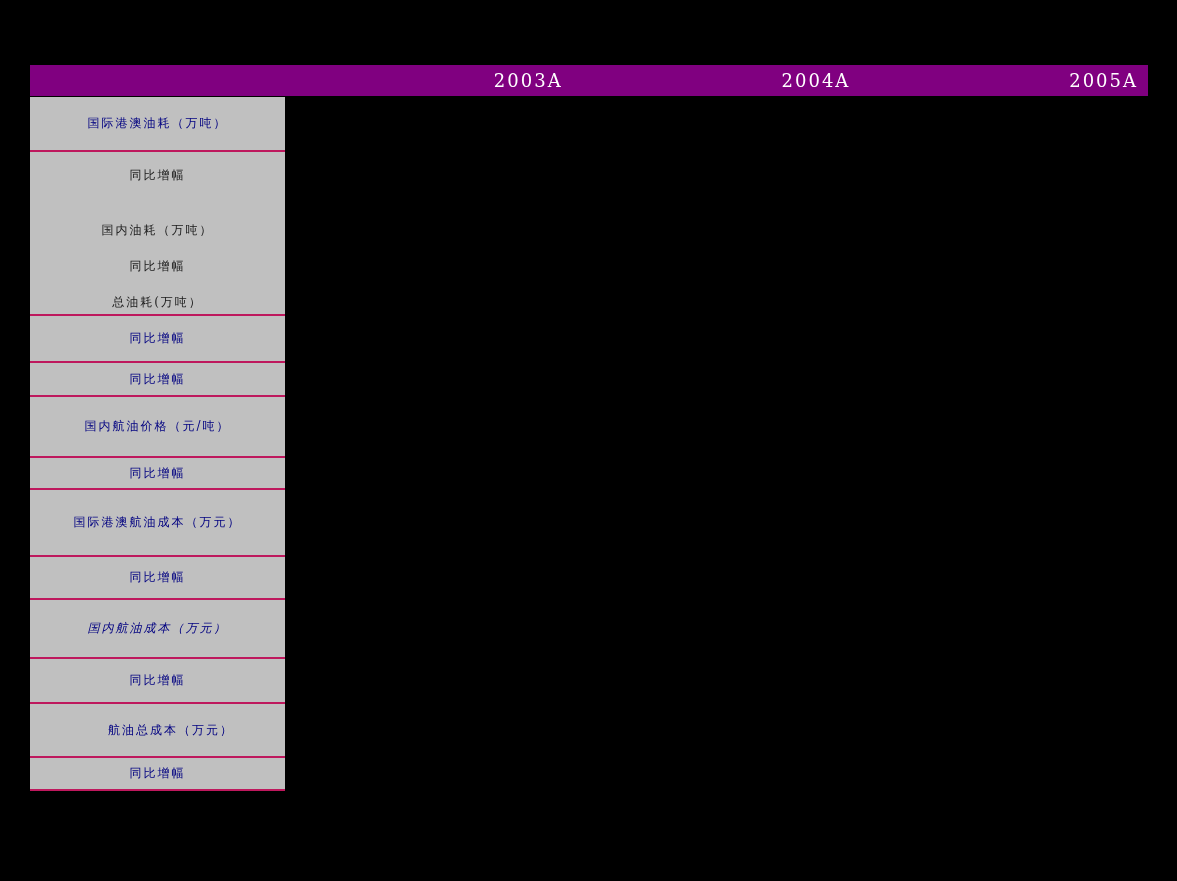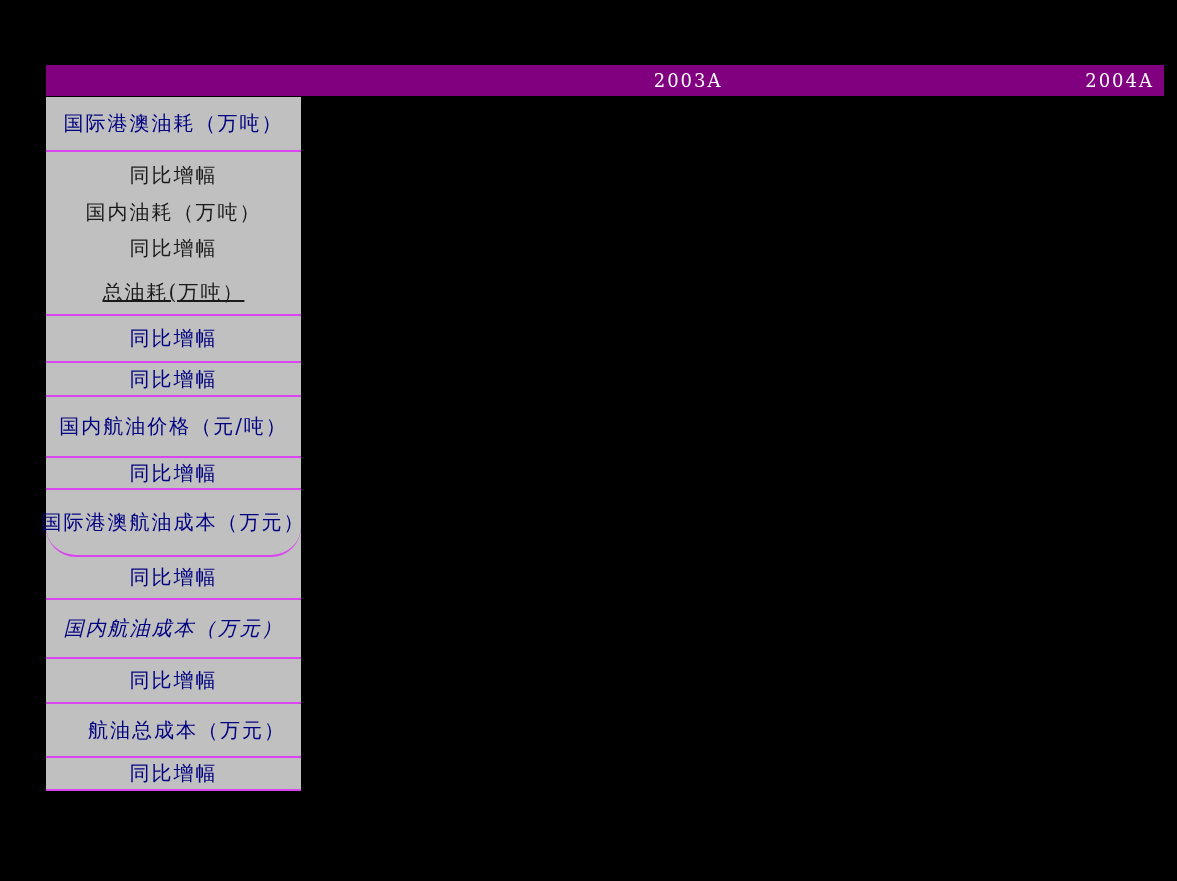--- a/index.html
+++ b/index.html
@@ -9,21 +9,21 @@
   }
   body {
     width: 1177px;
     height: 881px;
     overflow: hidden;
     position: relative;
     font-family: "DejaVu Serif", "Liberation Serif", serif;
   }
   .stage {
     position: absolute;
-    left: 16px; top: 0;
+    left: 0; top: 0;
     width: 1030px; height: 881px;
   }
 
   
   .header-bar {
     position: absolute;
     left: 30px;
     top: 65px;
     width: 1118px;
     height: 31px;
@@ -50,61 +50,62 @@
   
   .row-col {
     position: absolute;
     left: 30px;
     top: 97px;
     width: 255px;
     background: #c0c0c0;
   }
   .rc {
     box-sizing: border-box;
-    border-bottom: 2px solid #d946ef;
+    border-bottom: 2px solid #be185d;
     display: flex;
     align-items: center;
     justify-content: center;
     text-align: center;
-    font-size: 20px;
+    font-size: 12px;
     letter-spacing: 2px;
     white-space: nowrap;
   }
   .rc.primary { color: #000080; }
   .rc.secondary { color: #1a1a1a; }
 
   .r0  { height: 55px; }
   .r1  { height: 164px; flex-direction: column; justify-content: flex-start; padding-top: 10px; }
   .r2  { height: 47px; }
   .r3  { height: 47px; }
   .r4  { height: 34px; }
   .r5  { height: 61px; text-align: center; }
   .r6  { height: 32px; }
-  .r7  { height: 67px; border-radius: 30px; }
+  .r7  { height: 67px; }
   .r8  { height: 43px; }
   .r9  { height: 59px; font-style: italic; }
   .r10 { height: 45px; }
   .r11 { height: 54px; padding-left: 27px; }
   .r12 { height: 33px; }
 
   .r1 .line { line-height: 22px; }
   .r1 .line:nth-child(1) { margin-top: 2px; }
-  .r1 .line:nth-child(2) { margin-top: 15px; }
+  .r1 .line:nth-child(2) { margin-top: 33px; }
   .r1 .line:nth-child(3) { margin-top: 14px; }
-  .r1 .line:nth-child(4) { margin-top: 22px; text-decoration: underline; }
+  .r1 .line:nth-child(4) { margin-top: 14px; }
 </style>
 </head>
 <body>
 
 <div class="stage">
 
   <div class="header-bar">
     <div class="header-spacer"></div>
     <div class="year-cell">2003A</div>
     <div class="year-cell">2004A</div>
+    <div class="year-cell">2005A</div>
   </div>
 
   <div class="row-col">
 
     <div class="rc r0 primary">国际港澳油耗（万吨）</div>
 
     <div class="rc r1 secondary">
       <div class="line">同比增幅</div>
       <div class="line">国内油耗（万吨）</div>
       <div class="line">同比增幅</div>

